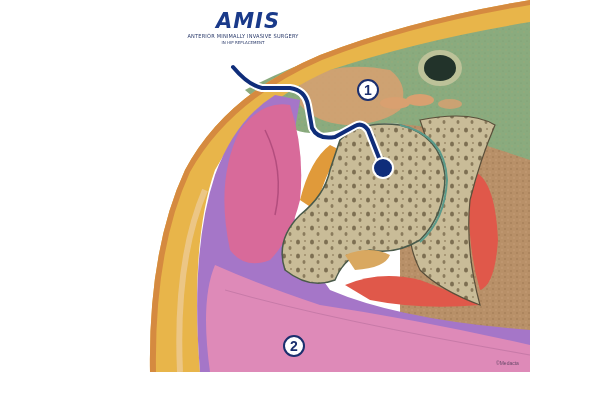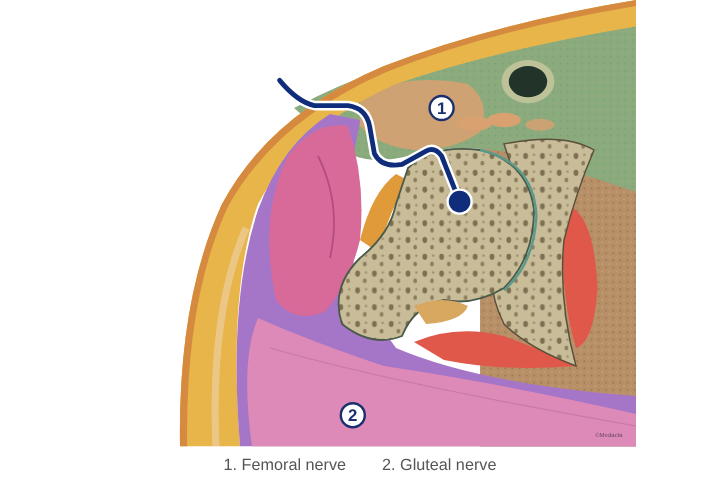--- a/index.html
+++ b/index.html
@@ -81,26 +81,28 @@
 
       <path d="M345 255 Q370 245 390 255 Q385 268 355 270 Z" fill="#d9a860"></path>
 
       <path d="M233 67 Q248 85 262 88 L290 88 Q305 90 308 105 L312 128 Q318 140 335 137 L355 126 Q362 122 368 130 L383 168" stroke="#ffffff" stroke-width="8" fill="none" stroke-linecap="round" stroke-linejoin="round"></path>
       <path d="M233 67 Q248 85 262 88 L290 88 Q305 90 308 105 L312 128 Q318 140 335 137 L355 126 Q362 122 368 130 L383 168" stroke="#0f2d7a" stroke-width="4" fill="none" stroke-linecap="round" stroke-linejoin="round"></path>
       <circle cx="383" cy="168" r="11" fill="#ffffff"></circle>
       <circle cx="383" cy="168" r="9" fill="#0f2d7a"></circle>
     </g>
   </svg>
 
+  <div class="logo">
+    <span class="logo-mark">AMIS</span>
+    <span class="logo-sub">ANTERIOR MINIMALLY INVASIVE SURGERY</span>
+    <span class="logo-sub2">IN HIP REPLACEMENT</span>
+  </div>
 
   <div class="marker" style="left:357px; top:79px;">
     <span>1</span>
   </div>
   <div class="marker" style="left:283px; top:335px;">
     <span>2</span>
   </div>
 
   <div class="copyright">©Medacta</div>
 
-  <div class="caption">
-    <span>1. Femoral nerve</span><span class="gap"></span><span>2. Gluteal nerve</span>
-  </div>
 </div>
 
 </body></html>

